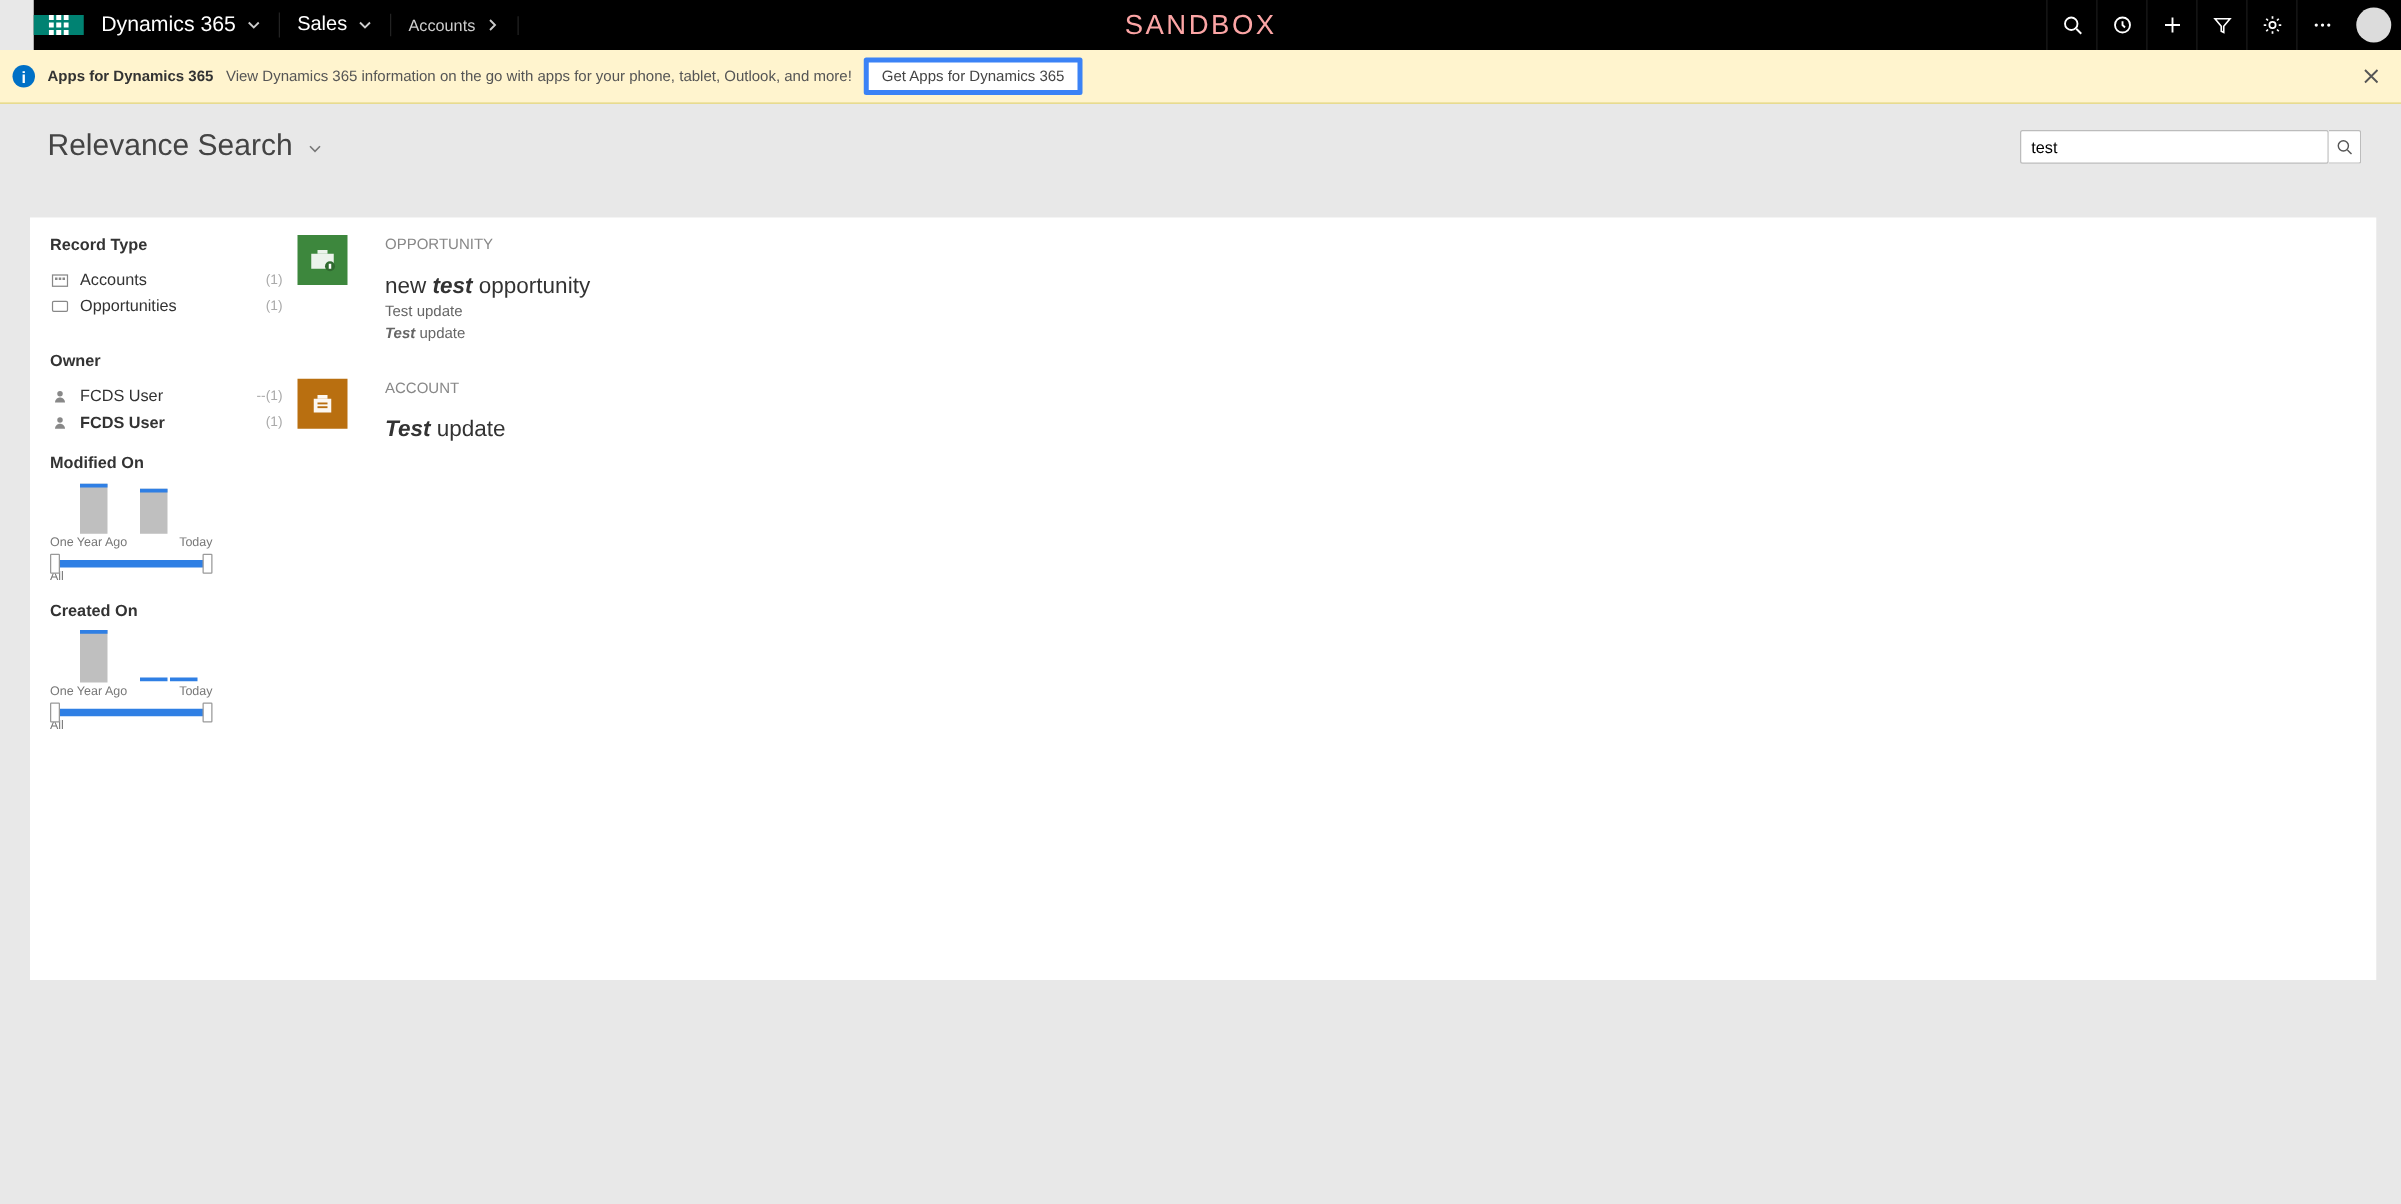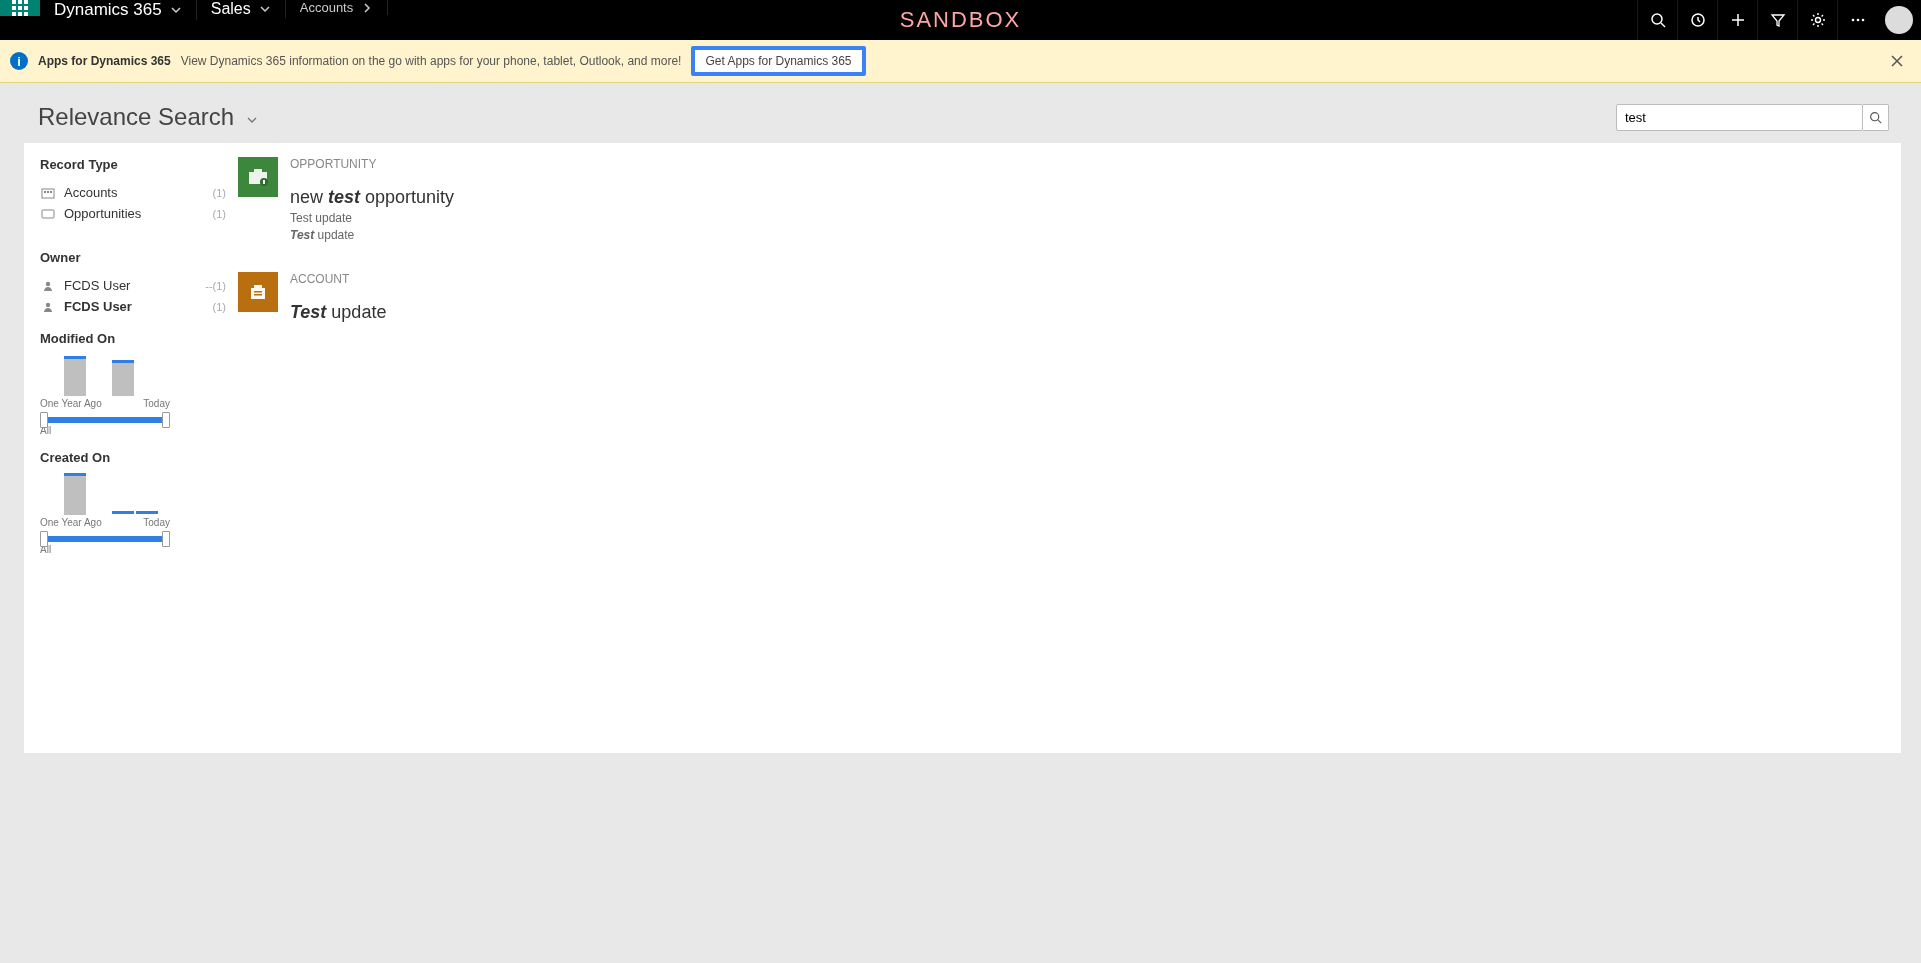--- a/index.html
+++ b/index.html
@@ -22,25 +22,26 @@
   font-family: "Segoe UI", Arial, sans-serif;
   font-size: 13px;
   background: var(--page-bg);
   color: var(--text-dark);
   width: 1921px;
 }
 
 
 .topbar {
   display: flex;
-  align-items: flex-start;
+  align-items: center;
   height: var(--topbar-h);
   background: var(--topbar-bg);
   color: #fff;
   font-weight: 300;
+  margin-left: 27px;
 }
 .topbar .waffle {
   width: 40px; display:flex; align-items:center; justify-content:center;
   background: var(--teal);
 }
 .topbar-group {
   display:flex; align-items:center; padding:0 14px; gap:8px;
   border-right: 1px solid #222; cursor:pointer; white-space:nowrap;
 }
 .topbar-group.product { font-size:17px; font-weight:400;}
@@ -70,21 +71,21 @@
 }
 .banner .title{font-weight:700;}
 .banner .desc{color:#555;}
 .banner .btn{
   border:4px solid #3b82f6;border-radius:2px;padding:4px 10px;background:#fff;cursor:pointer;color:#444;font-size:12px;
 }
 .banner .close{margin-left:auto;cursor:pointer;color:#555;padding:4px 8px;}
 
 
 .search-head {
-  display:flex; align-items:center; padding:20px 32px 12px 38px;justify-content:flex-end;
+  display:flex; align-items:center; padding:20px 32px 43px 38px;justify-content:flex-end;
 }
 .search-head h1{
   margin:0; font-weight:300; font-size:24px; color:#444;
 }
 .search-head .caret{margin-left:6px;color:#888;font-size:12px;}
 .search-box { margin-left:auto; display:flex; }
 .search-box input{
   width:247px;height:27px;border:1px solid #bcbcbc;border-radius:2px;
   padding:0 8px;font-size:13px;outline:none;background:#fff;
 }
@@ -114,21 +115,21 @@
 .timeline .slider{
   position:relative;height:6px;background:var(--blue);margin:8px 4px 2px 4px;border-radius:1px;
 }
 .timeline .handle{
   position:absolute;top:-5px;width:8px;height:16px;background:#fff;border:1px solid #999;border-radius:1px;cursor:ew-resize;
 }
 .timeline .handle.l{left:-4px;} .timeline .handle.r{right:-4px;}
 .timeline .all{font-size:10px;color:#777;}
 
 .results { flex:1; padding:14px 8px 0 4px;}
-.result-card{display:flex;gap:12px;margin-bottom:28px;}
+.result-card{display:flex;gap:30px;margin-bottom:28px;}
 .result-card .tile{width:40px;height:40px;display:flex;align-items:center;justify-content:center;flex-shrink:0;}
 .tile.opp{background:#3D873D;}
 .tile.acc{background:#B96F10;}
 .result-card .body .type{font-size:12px;color:#888;letter-spacing:0;}
 .result-card .body .title{font-size:18px;color:#333;margin:16px 0 2px;}
 .result-card .body .title em, .result-card .body .meta em{font-style:italic;font-weight:600;}
 .result-card .body .meta{font-size:12px;color:#666;line-height:1.4;}
 
 svg { display:block; }
 </style>

